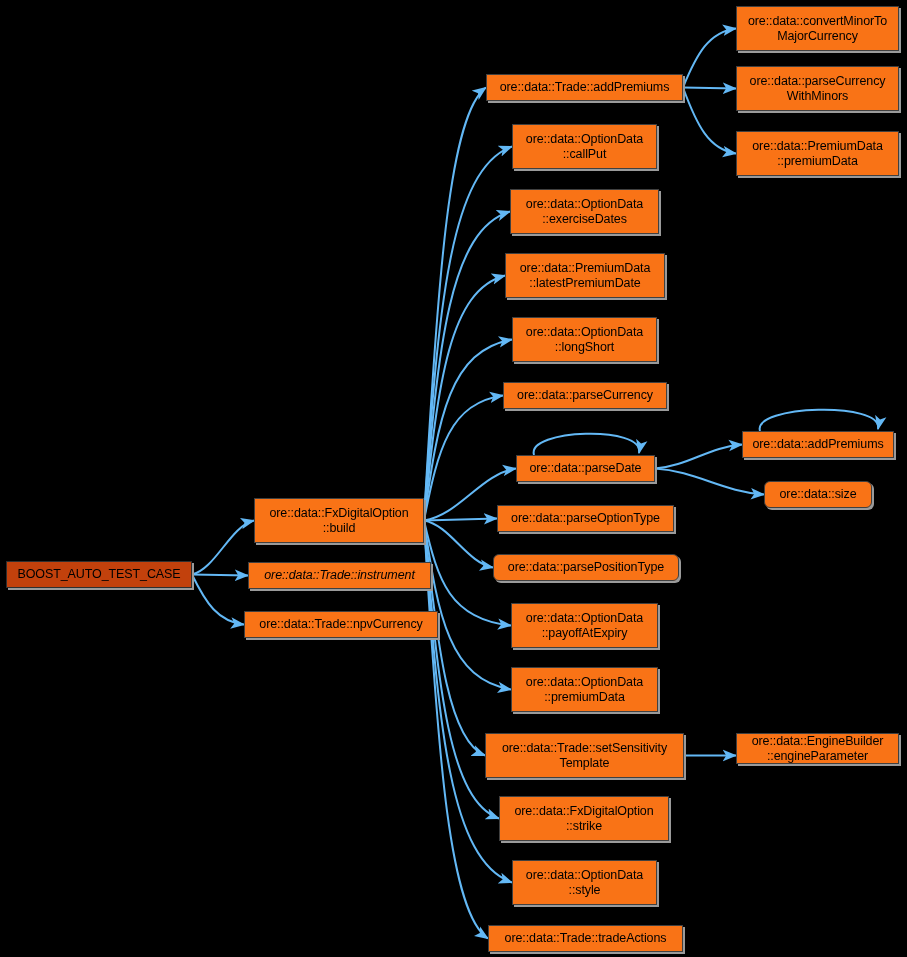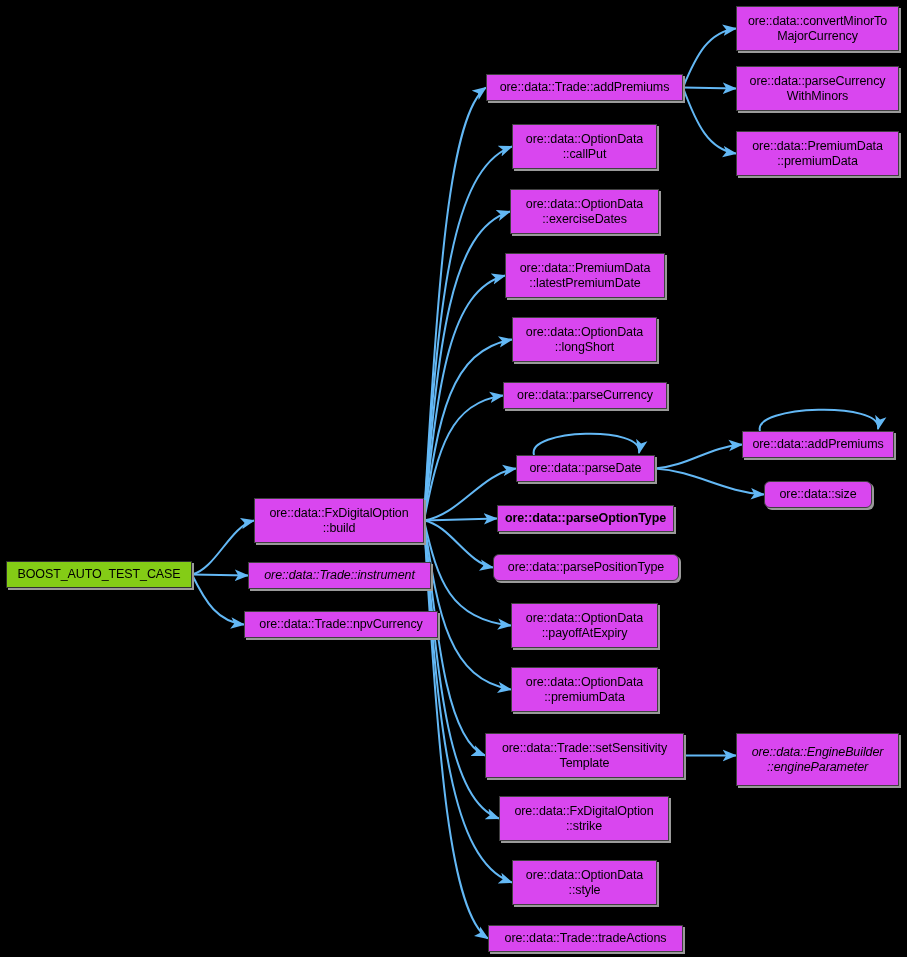--- a/index.html
+++ b/index.html
@@ -19,36 +19,36 @@
     position: absolute;
     left: 0;
     top: 0;
     width: 907px;
     height: 957px;
     pointer-events: none;
   }
   .node {
     position: absolute;
     box-sizing: border-box;
-    background: #d946ef;
+    background: #f97316;
     border: 1px solid #404040;
     box-shadow: 2px 2px 0 0 #9a9a9a;
     display: flex;
     align-items: center;
     justify-content: center;
     text-align: center;
     color: #000000;
     font-size: 12.5px;
     line-height: 14.5px;
     letter-spacing: -0.1px;
     white-space: pre-line;
     padding: 0 3px;
   }
   .node.root {
-    background: #84cc16;
+    background: #c2410c;
     border: 1px solid #2f2f2f;
   }
 </style>
 </head>
 <body>
 
 <div id="canvas">
   <svg id="edges" viewBox="0 0 907 957" xmlns="http://www.w3.org/2000/svg">
       <defs>
         <marker id="ah" viewBox="0 0 10 8" refX="9.2" refY="4" markerWidth="7.2" markerHeight="6.2" orient="auto">
@@ -92,37 +92,37 @@
       <div class="node" style="left: 512px; top: 124px; width: 145px; height: 45px;"><span>ore::data::OptionData
 ::callPut</span></div>
       <div class="node" style="left: 510px; top: 189px; width: 149px; height: 45px;"><span>ore::data::OptionData
 ::exerciseDates</span></div>
       <div class="node" style="left: 505px; top: 253px; width: 160px; height: 45px;"><span>ore::data::PremiumData
 ::latestPremiumDate</span></div>
       <div class="node" style="left: 512px; top: 317px; width: 145px; height: 45px;"><span>ore::data::OptionData
 ::longShort</span></div>
       <div class="node" style="left: 503px; top: 382px; width: 164px; height: 27px;"><span>ore::data::parseCurrency</span></div>
       <div class="node" style="left: 516px; top: 455px; width: 139px; height: 27px;"><span>ore::data::parseDate</span></div>
-      <div class="node" style="left: 497px; top: 505px; width: 177px; height: 27px; font-weight: bold;"><span>ore::data::parseOptionType</span></div>
+      <div class="node" style="left: 497px; top: 505px; width: 177px; height: 27px;"><span>ore::data::parseOptionType</span></div>
       <div class="node" style="left: 493px; top: 554px; width: 186px; height: 27px; border-radius: 6px;"><span>ore::data::parsePositionType</span></div>
       <div class="node" style="left: 511px; top: 603px; width: 147px; height: 45px;"><span>ore::data::OptionData
 ::payoffAtExpiry</span></div>
       <div class="node" style="left: 511px; top: 667px; width: 147px; height: 45px;"><span>ore::data::OptionData
 ::premiumData</span></div>
       <div class="node" style="left: 485px; top: 733px; width: 199px; height: 45px;"><span>ore::data::Trade::setSensitivity
 Template</span></div>
       <div class="node" style="left: 499px; top: 796px; width: 170px; height: 45px;"><span>ore::data::FxDigitalOption
 ::strike</span></div>
       <div class="node" style="left: 512px; top: 860px; width: 145px; height: 45px;"><span>ore::data::OptionData
 ::style</span></div>
       <div class="node" style="left: 488px; top: 925px; width: 195px; height: 27px;"><span>ore::data::Trade::tradeActions</span></div>
       <div class="node" style="left: 736px; top: 6px; width: 163px; height: 45px;"><span>ore::data::convertMinorTo
 MajorCurrency</span></div>
       <div class="node" style="left: 736px; top: 66px; width: 163px; height: 45px;"><span>ore::data::parseCurrency
 WithMinors</span></div>
       <div class="node" style="left: 736px; top: 131px; width: 163px; height: 45px;"><span>ore::data::PremiumData
 ::premiumData</span></div>
       <div class="node" style="left: 742px; top: 431px; width: 152px; height: 27px;"><span>ore::data::addPremiums</span></div>
       <div class="node" style="left: 764px; top: 481px; width: 108px; height: 27px; border-radius: 6px;"><span>ore::data::size</span></div>
-      <div class="node" style="left: 736px; top: 733px; width: 163px; height: 53px; font-style: italic;"><span>ore::data::EngineBuilder
+      <div class="node" style="left: 736px; top: 733px; width: 163px; height: 31px;"><span>ore::data::EngineBuilder
 ::engineParameter</span></div>
     </div>
 </div>
 
 </body></html>

